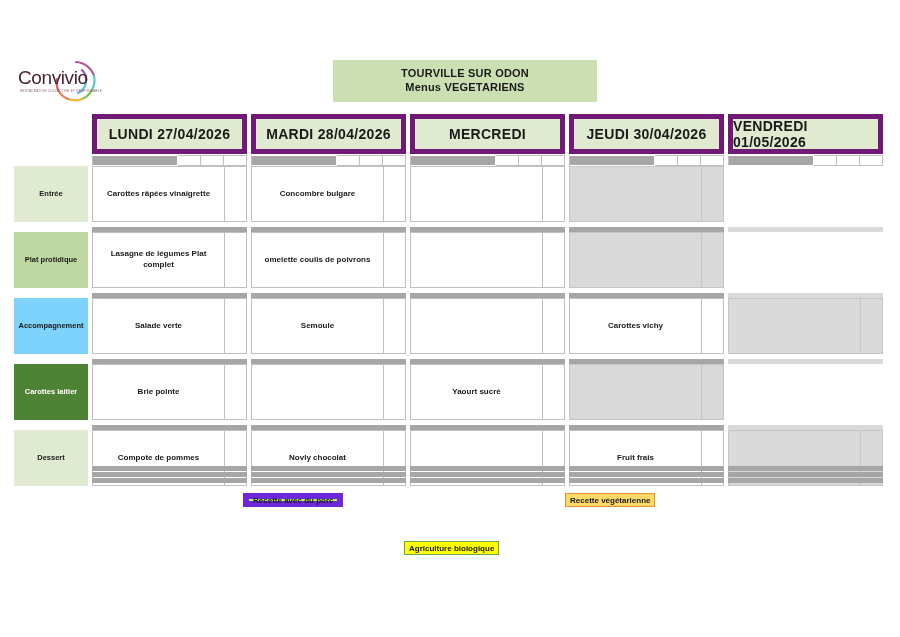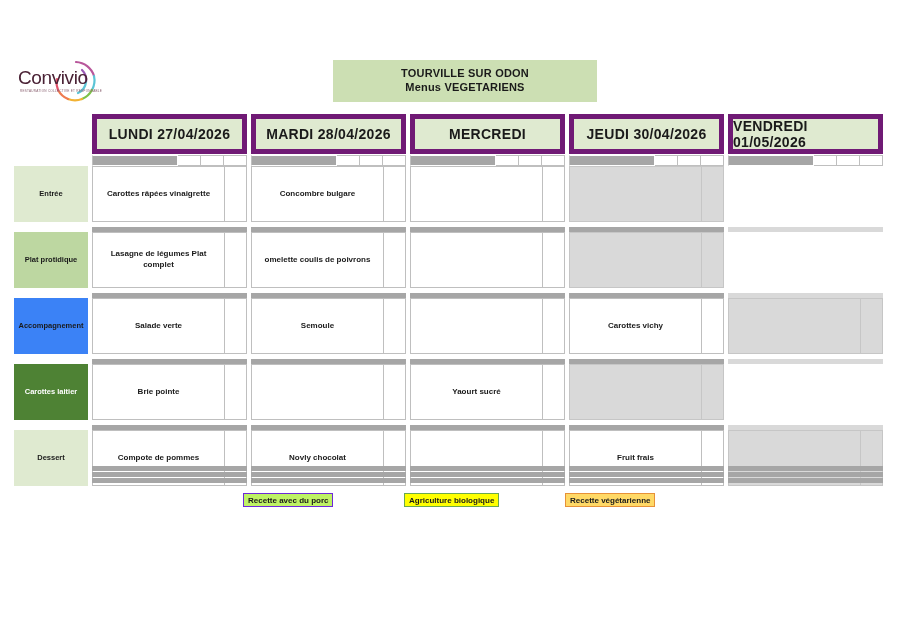--- a/index.html
+++ b/index.html
@@ -131,21 +131,21 @@
     font-size: 7.5px;
     font-weight: bold;
     color: #1a1a1a;
     box-sizing: border-box;
     height: 56px;
     padding: 0 3px;
     line-height: 1.3;
   }
   .row-label.lbl-1 { background: #dfead0; }
   .row-label.lbl-2 { background: #bdd7a1; }
-  .row-label.lbl-3 { background: #3b82f6; }
+  .row-label.lbl-3 { background: #7dd3fc; }
   .row-label.lbl-4 { background: #4e8234; color: #ffffff; }
   .row-label.lbl-5 { background: #dfead0; }
 
   .day-cellgroup {
     flex: 0 0 155px;
     width: 155px;
     margin-left: 4px;
     display: flex;
     box-sizing: border-box;
     height: 56px;
@@ -228,28 +228,29 @@
     justify-content: center;
     font-size: 8px;
     font-weight: bold;
     padding: 0 4px;
     box-sizing: border-box;
     white-space: nowrap;
   }
   #legend-porc {
     left: 229px;
     background: #bef264;
-    border: 1px solid #6d28d9;
+    border: 6px solid #6d28d9;
     color: #1a1a1a;
   }
   #legend-bio {
     left: 390px;
     background: #ffff00;
     border: 1px solid #6aa84f;
     color: #1a1a1a;
+    margin-top: 48px;
   }
   #legend-vege {
     left: 551px;
     background: #ffd966;
     border: 1px solid #e69138;
     color: #1a1a1a;
   }
 </style>
 </head>
 <body>

